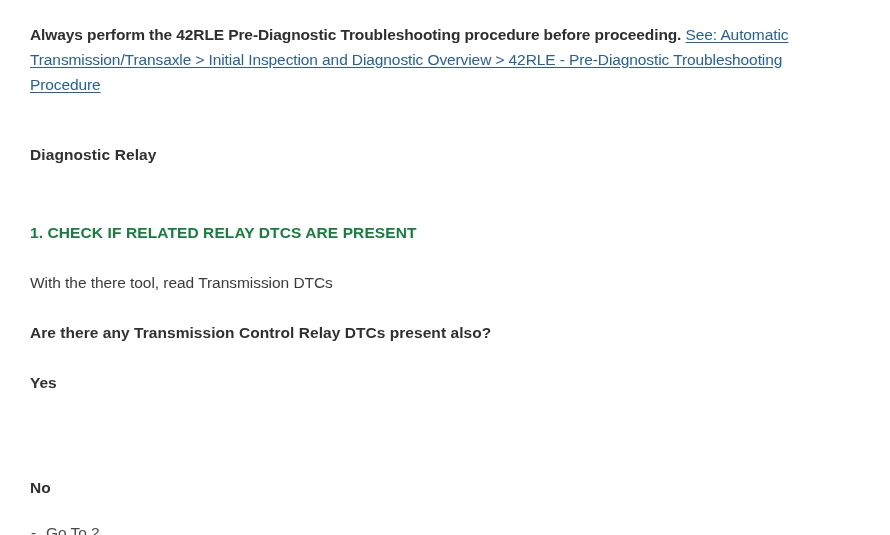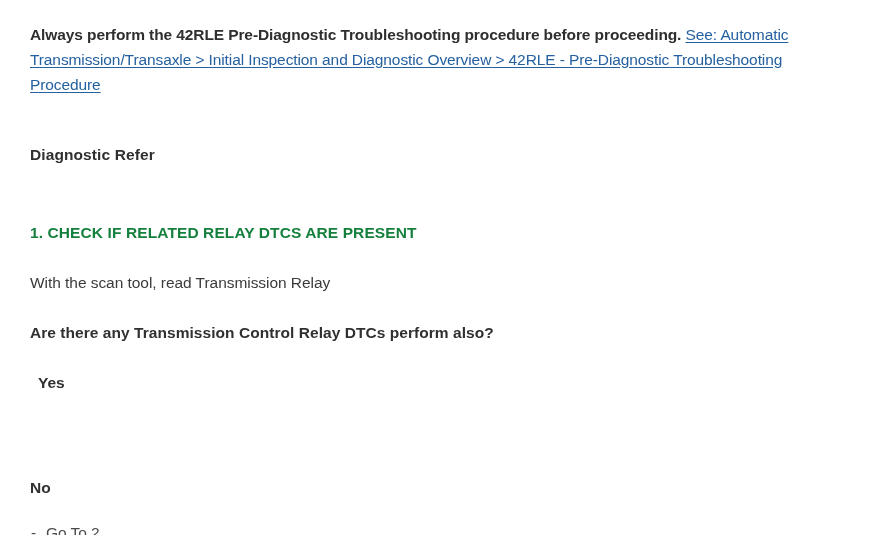--- a/index.html
+++ b/index.html
@@ -96,21 +96,21 @@
 
   
   .answer-label {
     position: absolute;
     left: 30px;
     font-size: 15.5px;
     line-height: 22px;
     font-weight: bold;
     color: #303030;
   }
-  .answer-label.yes { top: 356px; margin-left: 8px; }
+  .answer-label.yes { top: 356px; }
   .answer-label.no  { top: 461px; text-align: right; }
 
   
   .action-line {
     position: absolute;
     left: 31px;
     font-size: 15.5px;
     line-height: 22px;
     font-weight: normal;
     color: #4a4a4a;
@@ -125,27 +125,27 @@
   .action-line.yes-action { top: 406px; }
   .action-line.no-action  { top: 506px; }
 </style>
 </head>
 <body>
 
 <div class="page">
 
   <p class="warning-block"><span class="warning-text">Always perform the 42RLE Pre-Diagnostic Troubleshooting procedure before proceeding. </span><a class="warning-link" href="#">See: Automatic Transmission/Transaxle &gt; Initial Inspection and Diagnostic Overview &gt; 42RLE - Pre-Diagnostic Troubleshooting Procedure</a></p>
 
-  <h2 class="section-heading">Diagnostic Refer</h2>
+  <h2 class="section-heading">Diagnostic Relay</h2>
 
   <h3 class="step-heading">1. CHECK IF RELATED RELAY DTCS ARE PRESENT</h3>
 
-  <p class="body-line instruction">With the scan tool, read Transmission Relay</p>
+  <p class="body-line instruction">With the there tool, read Transmission DTCs</p>
 
-  <p class="question-line">Are there any Transmission Control Relay DTCs perform also?</p>
+  <p class="question-line">Are there any Transmission Control Relay DTCs present also?</p>
 
   <p class="answer-label yes">Yes</p>
 
 
   <p class="answer-label no">No</p>
 
   <p class="action-line no-action"><span class="dash">-</span><span>Go To 2</span></p>
 
 </div>
 

